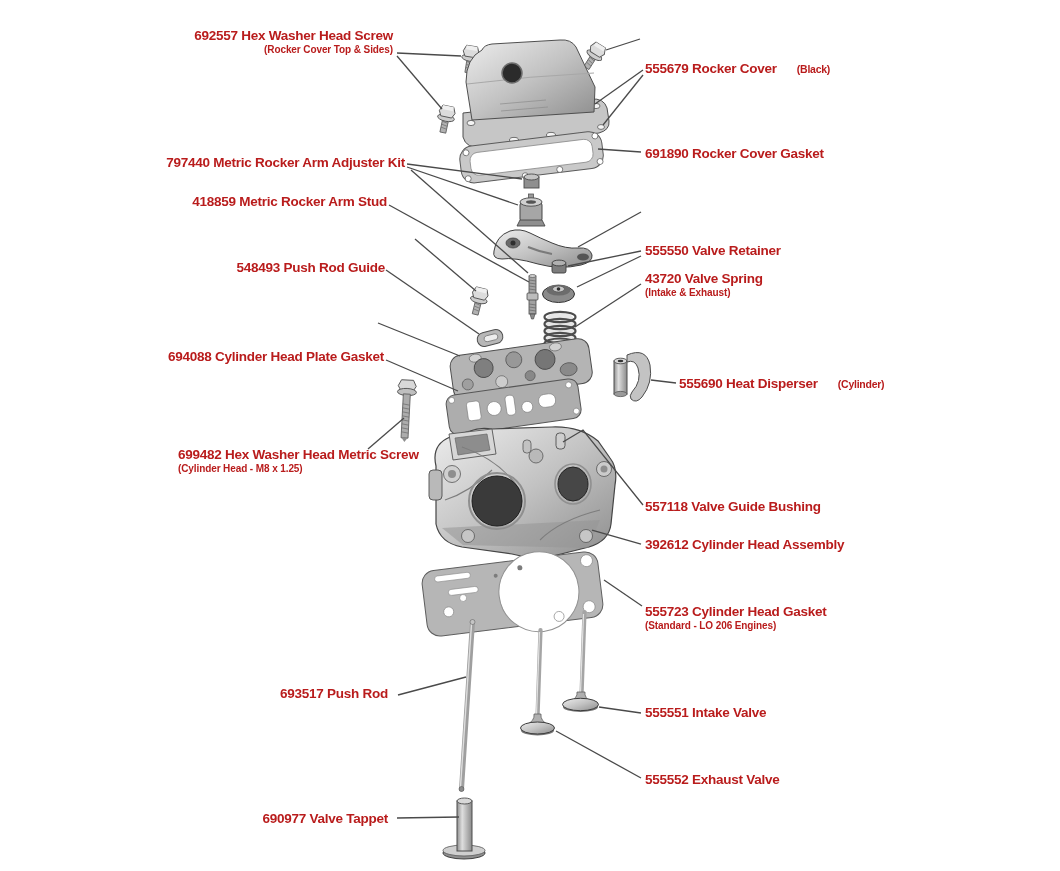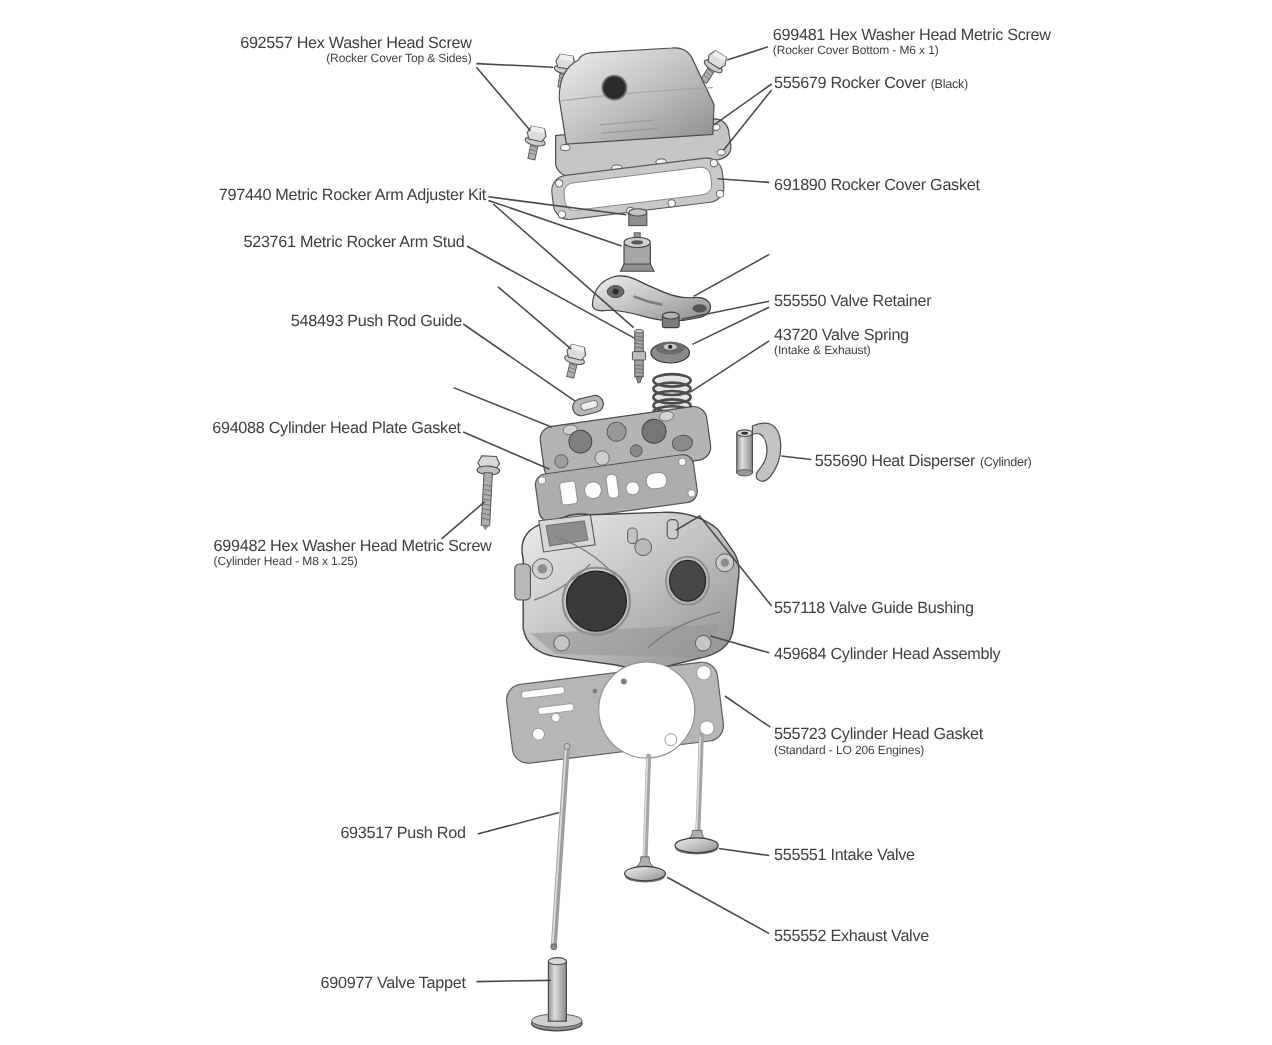--- a/index.html
+++ b/index.html
@@ -1,25 +1,25 @@
 <!DOCTYPE html>
 <html><head>
 <meta charset="utf-8">
 <style>
   html,body{margin:0;padding:0;background:#fff;}
   .stage{
     position:relative;width:1060px;height:871px;background:#ffffff;overflow:hidden;
     font-family:"Liberation Sans",sans-serif;
   }
   .stage svg{position:absolute;left:0;top:0;}
-  .lbl{position:absolute;color:#404040;font-weight:normal;line-height:1.08;white-space:nowrap;}
+  .lbl{position:absolute;color:#b91c1c;font-weight:bold;line-height:1.08;white-space:nowrap;}
   .lbl .main{font-size:13.5px;letter-spacing:-0.25px;}
   .lbl .sub{font-size:10px;letter-spacing:-0.1px;margin-top:1px;}
   .lbl.r{text-align:right;}
-  .sfx{font-size:10.5px;margin-left:4px;}
+  .sfx{font-size:10.5px;margin-left:20px;}
 </style>
 </head>
 <body>
 
 <div class="stage">
 
 <svg width="1060" height="871" viewBox="0 0 1060 871">
   <defs>
     <linearGradient id="gmetal" x1="0" y1="0" x2="1" y2="1">
       <stop offset="0" stop-color="#ededed"></stop>
@@ -264,39 +264,35 @@
     <line x1="641" y1="778" x2="556" y2="731"></line>
     <line x1="397" y1="818" x2="459" y2="817"></line>
   </g>
 </svg>
 
 <div class="lbl r" style="right:667px;top:29px">
   <div class="main">692557 Hex Washer Head Screw</div>
   <div class="sub">(Rocker Cover Top &amp; Sides)</div>
 </div>
 
-<div class="lbl" style="left:644px;top:22px">
-  <div class="main">699481 Hex Washer Head Metric Screw</div>
-  <div class="sub">(Rocker Cover Bottom - M6 x 1)</div>
-</div>
 
 <div class="lbl" style="left:645px;top:62px">
   <div class="main"><span>555679 Rocker Cover</span><span class="sfx">(Black)</span></div>
 </div>
 
 <div class="lbl" style="left:645px;top:147px">
   <div class="main">691890 Rocker Cover Gasket</div>
 </div>
 
 <div class="lbl r" style="right:655px;top:156px">
   <div class="main">797440 Metric Rocker Arm Adjuster Kit</div>
 </div>
 
 <div class="lbl r" style="right:673px;top:195px">
-  <div class="main">523761 Metric Rocker Arm Stud</div>
+  <div class="main">418859 Metric Rocker Arm Stud</div>
 </div>
 
 
 
 <div class="lbl" style="left:645px;top:244px">
   <div class="main">555550 Valve Retainer</div>
 </div>
 
 <div class="lbl r" style="right:675px;top:261px">
   <div class="main">548493 Push Rod Guide</div>
@@ -319,21 +315,21 @@
 <div class="lbl" style="left:178px;top:448px">
   <div class="main">699482 Hex Washer Head Metric Screw</div>
   <div class="sub">(Cylinder Head - M8 x 1.25)</div>
 </div>
 
 <div class="lbl" style="left:645px;top:500px">
   <div class="main">557118 Valve Guide Bushing</div>
 </div>
 
 <div class="lbl" style="left:645px;top:538px">
-  <div class="main">459684 Cylinder Head Assembly</div>
+  <div class="main">392612 Cylinder Head Assembly</div>
 </div>
 
 <div class="lbl" style="left:645px;top:605px">
   <div class="main">555723 Cylinder Head Gasket</div>
   <div class="sub">(Standard - LO 206 Engines)</div>
 </div>
 
 <div class="lbl r" style="right:672px;top:687px">
   <div class="main">693517 Push Rod</div>
 </div>

